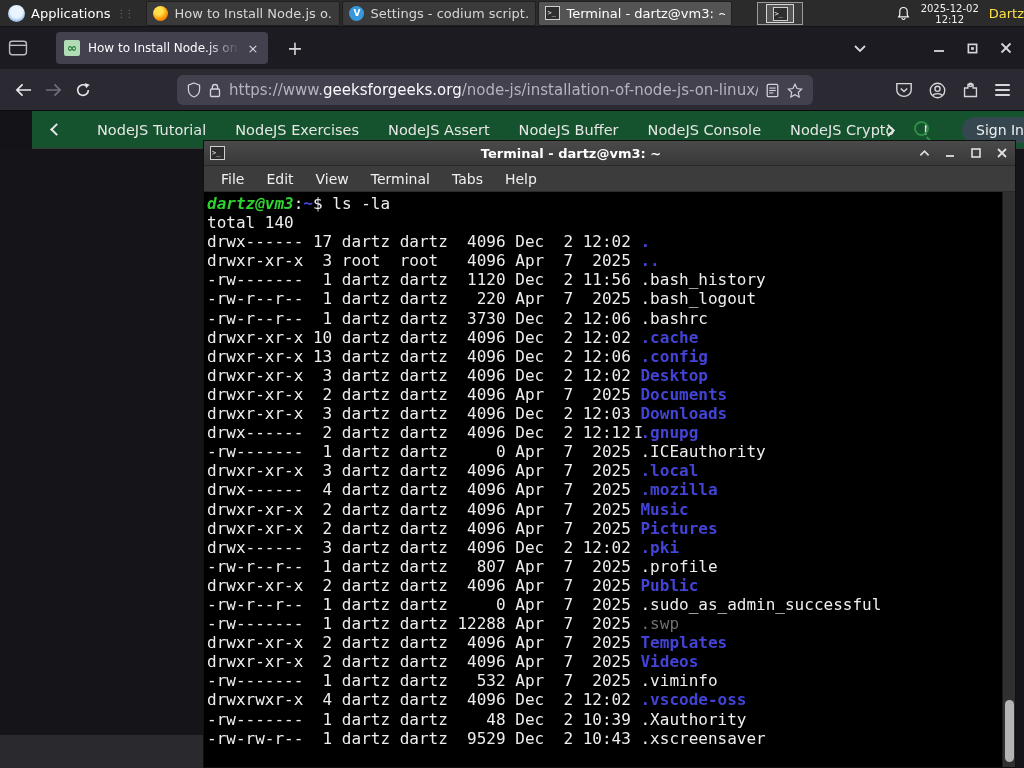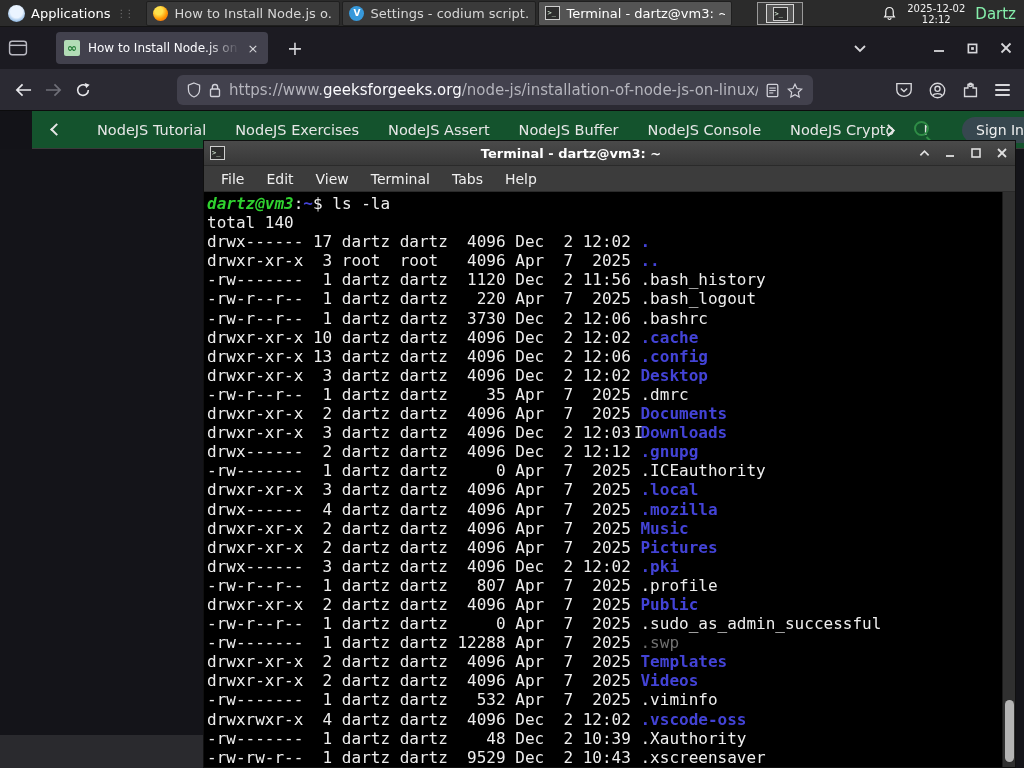--- a/index.html
+++ b/index.html
@@ -23,23 +23,23 @@
   .ic-firefox{flex:0 0 15px;width:15px;height:15px;border-radius:50%;
       background:radial-gradient(circle at 38% 32%, #ffe14d 0 28%, #ff9500 62%, #e3562a 100%);}
   .ic-codium{flex:0 0 15px;width:15px;height:15px;border-radius:50%;background:#3799db;
       color:#fff;font-size:9px;font-weight:bold;display:flex;align-items:center;justify-content:center;}
   .ic-term{flex:0 0 15px;width:15px;height:14px;background:#2e2e2e;border:1px solid #cfcfcf;
       color:#e8ffe8;font-size:7px;line-height:12px;text-align:left;padding-left:1px;font-family:"DejaVu Sans Mono",monospace;}
   .pager{position:absolute;left:757px;top:2px;width:46px;height:23px;background:#3a3a3a;
          border:1px solid #9a9a9a;display:flex;align-items:center;justify-content:center;}
   .pager-win{width:28px;height:19px;background:#555;border:1px solid #d8d8d8;
              display:flex;align-items:center;justify-content:center;}
-  .tray{position:absolute;right:0;top:0;height:27px;display:flex;align-items:center;gap:10px;padding-right:8px;}
+  .tray{position:absolute;right:0;top:0;height:27px;display:flex;align-items:center;gap:10px;padding-right:0;}
   .clock{font-size:10px;line-height:11px;text-align:center;color:#f2f2f2;}
-  .tray-user{font-size:15px;color:#86efac;}
+  .tray-user{font-size:13px;color:#fde047;}
 
   
   .tabbar{position:absolute;left:0;top:27px;width:1024px;height:42px;background:#1c1b22;
           display:flex;align-items:center;}
   .ffview{margin:0 10px 0 8px;}
   .tab{position:relative;margin-left:18px;width:212px;height:32px;background:#42414d;border-radius:4px;
        display:flex;align-items:center;gap:8px;padding:0 8px;color:#fbfbfe;font-size:12px;}
   .tab .fade{position:absolute;right:28px;top:0;height:100%;width:34px;
              background:linear-gradient(to right, rgba(66,65,77,0), #42414d);}
   .favicon{flex:0 0 16px;width:16px;height:16px;background:#b2dcb6;color:#1f7a33;border-radius:2px;
@@ -298,21 +298,20 @@
       <div class="tline">total 140</div>
       <div>
           <div class="tline"><span>drwx------ 17 dartz dartz  4096 Dec  2 12:02 </span><span class="fn-dir">.</span></div>
           <div class="tline"><span>drwxr-xr-x  3 root  root   4096 Apr  7  2025 </span><span class="fn-dir">..</span></div>
           <div class="tline"><span>-rw-------  1 dartz dartz  1120 Dec  2 11:56 </span><span class="fn-file">.bash_history</span></div>
           <div class="tline"><span>-rw-r--r--  1 dartz dartz   220 Apr  7  2025 </span><span class="fn-file">.bash_logout</span></div>
           <div class="tline"><span>-rw-r--r--  1 dartz dartz  3730 Dec  2 12:06 </span><span class="fn-file">.bashrc</span></div>
           <div class="tline"><span>drwxr-xr-x 10 dartz dartz  4096 Dec  2 12:02 </span><span class="fn-dir">.cache</span></div>
           <div class="tline"><span>drwxr-xr-x 13 dartz dartz  4096 Dec  2 12:06 </span><span class="fn-dir">.config</span></div>
           <div class="tline"><span>drwxr-xr-x  3 dartz dartz  4096 Dec  2 12:02 </span><span class="fn-dir">Desktop</span></div>
-          <div class="tline"><span>-rw-r--r--  1 dartz dartz    35 Apr  7  2025 </span><span class="fn-file">.dmrc</span></div>
           <div class="tline"><span>drwxr-xr-x  2 dartz dartz  4096 Apr  7  2025 </span><span class="fn-dir">Documents</span></div>
           <div class="tline"><span>drwxr-xr-x  3 dartz dartz  4096 Dec  2 12:03 </span><span class="fn-dir">Downloads</span></div>
           <div class="tline"><span>drwx------  2 dartz dartz  4096 Dec  2 12:12 </span><span class="fn-dir">.gnupg</span></div>
           <div class="tline"><span>-rw-------  1 dartz dartz     0 Apr  7  2025 </span><span class="fn-file">.ICEauthority</span></div>
           <div class="tline"><span>drwxr-xr-x  3 dartz dartz  4096 Apr  7  2025 </span><span class="fn-dir">.local</span></div>
           <div class="tline"><span>drwx------  4 dartz dartz  4096 Apr  7  2025 </span><span class="fn-dir">.mozilla</span></div>
           <div class="tline"><span>drwxr-xr-x  2 dartz dartz  4096 Apr  7  2025 </span><span class="fn-dir">Music</span></div>
           <div class="tline"><span>drwxr-xr-x  2 dartz dartz  4096 Apr  7  2025 </span><span class="fn-dir">Pictures</span></div>
           <div class="tline"><span>drwx------  3 dartz dartz  4096 Dec  2 12:02 </span><span class="fn-dir">.pki</span></div>
           <div class="tline"><span>-rw-r--r--  1 dartz dartz   807 Apr  7  2025 </span><span class="fn-file">.profile</span></div>

